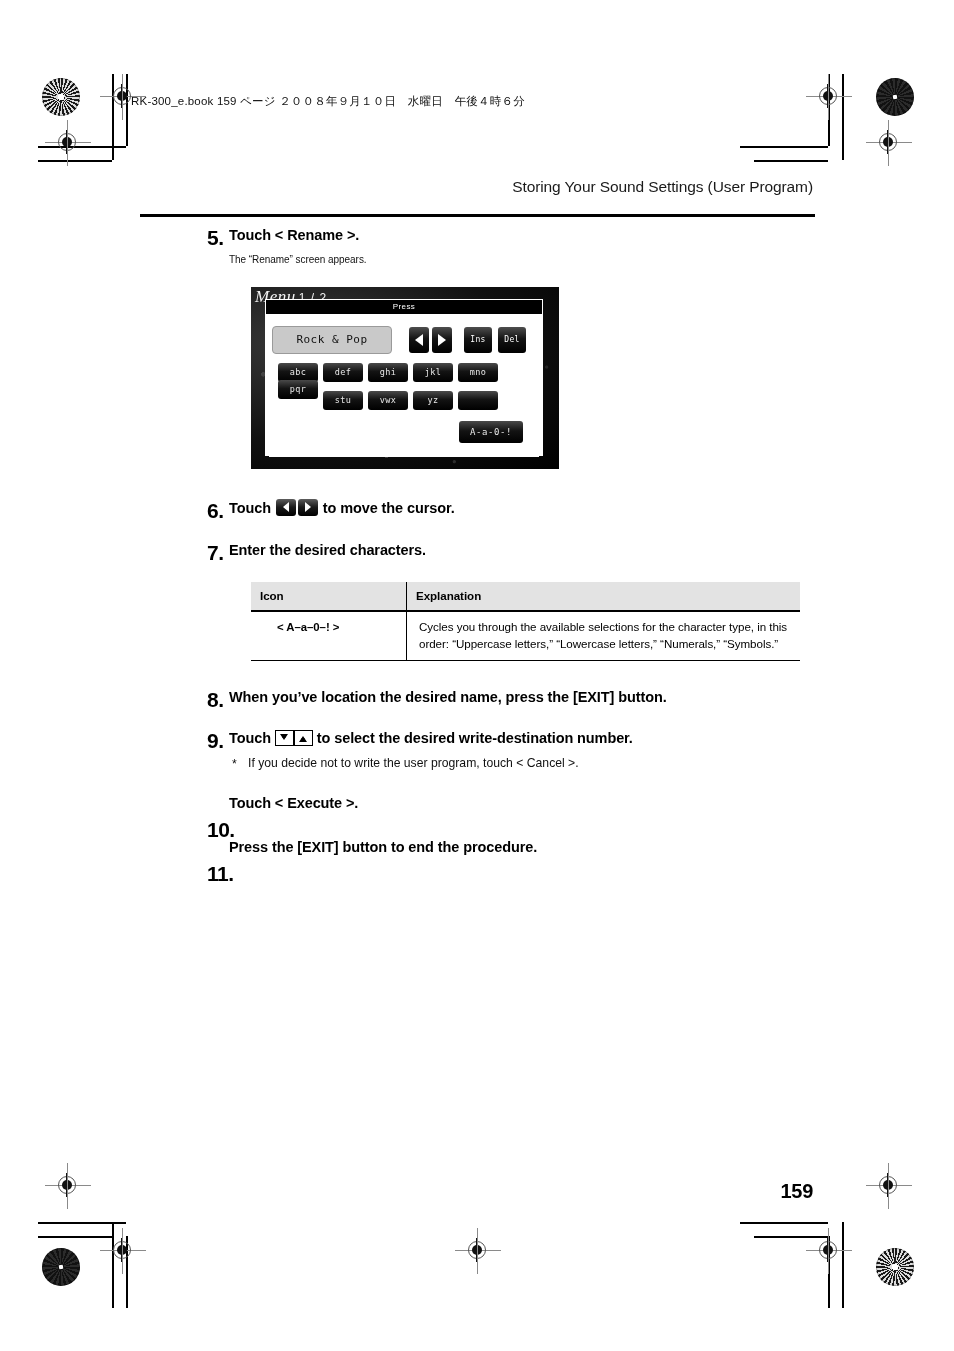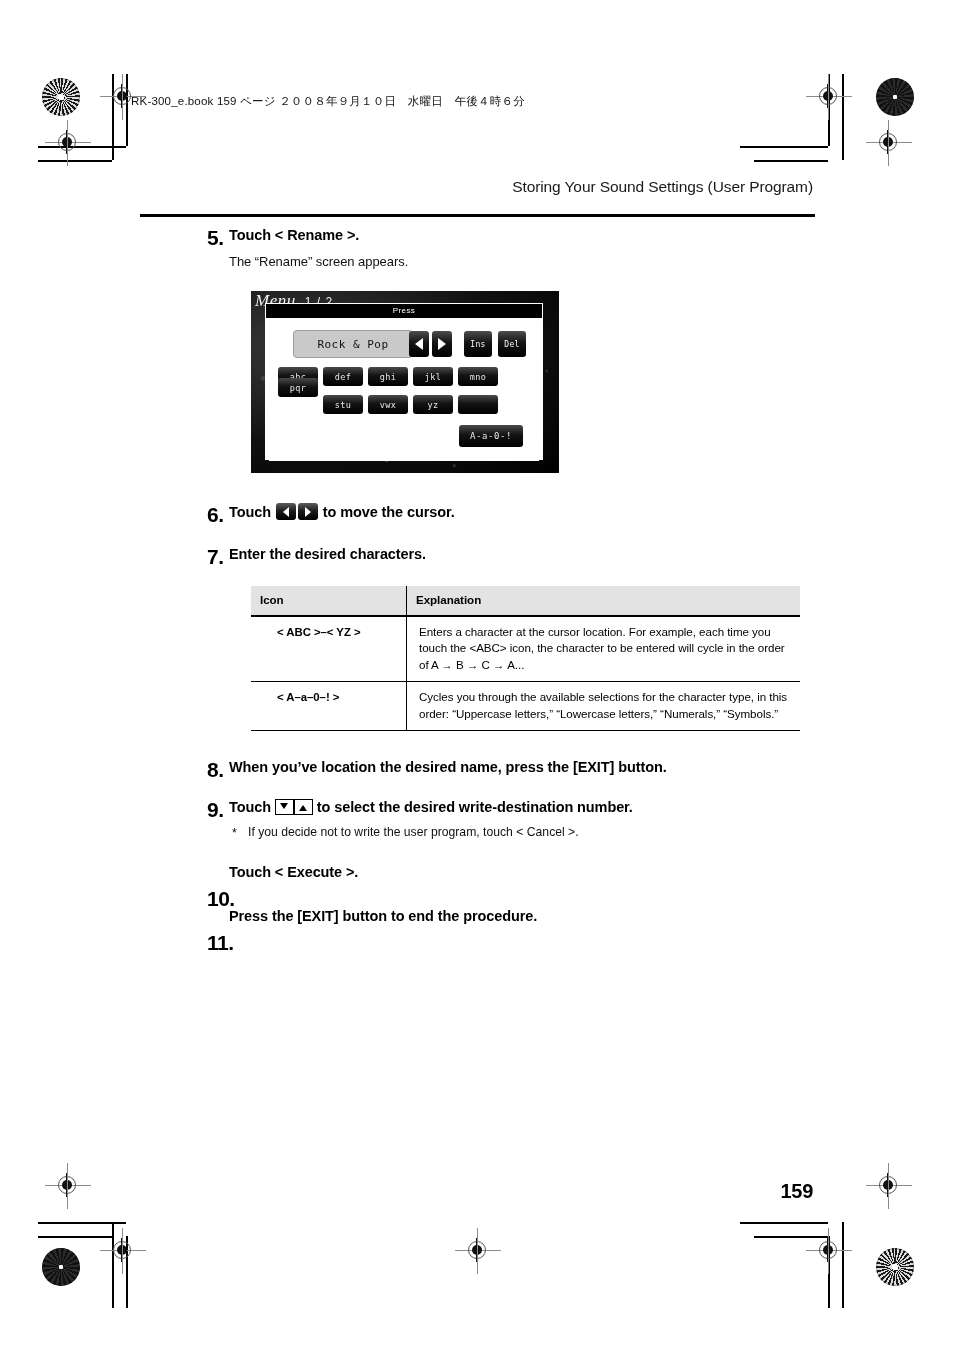--- a/index.html
+++ b/index.html
@@ -140,21 +140,21 @@
     margin-left: 22px;
   }
   .step-title {
     font-size: 14.5px;
     font-weight: bold;
     color: #000;
     line-height: 1.3;
     letter-spacing: -0.1px;
   }
   .step-desc {
-    font-size: 13px;
+    font-size: 10px;
     color: #111;
     margin-top: 8px;
     line-height: 1.4;
     letter-spacing: -0.05px;
   }
   .step-note {
     font-size: 12.2px;
     color: #111;
     margin-top: 7px;
     line-height: 1.4;
@@ -273,21 +273,21 @@
     font-size: 17px;
     color: #f2f2f2;
     white-space: nowrap;
     letter-spacing: 0.5px;
   }
   .lcd-menu .pg {
     font-style: normal;
     font-family: "Liberation Sans", sans-serif;
     font-size: 12px;
     letter-spacing: 1px;
-    margin-left: 9px;
+    margin-left: 3px;
   }
   .lcd-dialog {
     position: absolute;
     left: 14px;
     top: 12px;
     width: 278px;
     height: 157px;
     background: #fff;
     border: 1px solid #fff;
     box-sizing: border-box;
@@ -303,21 +303,21 @@
     font-family: "Liberation Sans", sans-serif;
   }
   .lcd-inner {
     position: relative;
     height: 141px;
     background: #fff;
     margin: 2px 3px 3px 3px;
   }
   .lcd-field {
     position: absolute;
-    left: 24px;
+    left: 3px;
     top: 10px;
     width: 120px;
     height: 28px;
     background: #c9c9c9;
     border: 1px solid #9a9a9a;
     border-radius: 4px;
     box-sizing: border-box;
     display: flex;
     align-items: center;
     justify-content: center;
@@ -535,21 +535,21 @@
 
           <div class="lcd-btn" style="left:195px; top:11px; width:28px; height:26px;">Ins</div>
           <div class="lcd-btn" style="left:229px; top:11px; width:28px; height:26px;">Del</div>
 
           <div class="key" style="left:9px;   top:47px;">abc</div>
           <div class="key" style="left:54px;  top:47px;">def</div>
           <div class="key" style="left:99px;  top:47px;">ghi</div>
           <div class="key" style="left:144px; top:47px;">jkl</div>
           <div class="key" style="left:189px; top:47px;">mno</div>
 
-          <div class="key" style="left:9px;   top:58px;">pqr</div>
+          <div class="key" style="left:9px;   top:64px;">pqr</div>
           <div class="key" style="left:54px;  top:75px;">stu</div>
           <div class="key" style="left:99px;  top:75px;">vwx</div>
           <div class="key" style="left:144px; top:75px;">yz</div>
           <div class="key" style="left:189px; top:75px;"></div>
 
           <div class="key-wide" style="left:190px; top:105px;">A-a-0-!</div>
         </div>
       </div>
     </div>
 
@@ -571,24 +571,20 @@
 
     <table class="tbl">
       <thead>
         <tr>
           <th class="c1">Icon</th>
           <th class="c2">Explanation</th>
         </tr>
       </thead>
       <tbody>
         <tr>
-          <td class="c1">&lt; ABC &gt;–&lt; YZ &gt;</td>
-          <td class="c2">Enters a character at the cursor location. For example, each time you touch the &lt;ABC&gt; icon, the character to be entered will cycle in the order of A → B → C → A...</td>
-        </tr>
-        <tr>
           <td class="c1">&lt; A–a–0–! &gt;</td>
           <td class="c2">Cycles you through the available selections for the character type, in this order: “Uppercase letters,” “Lowercase letters,” “Numerals,” “Symbols.”</td>
         </tr>
       </tbody>
     </table>
 
     <div class="step" style="margin-top:27px;">
       <div class="step-num">8.</div>
       <div class="step-body">
         <div class="step-title">When you’ve location the desired name, press the [EXIT] button.</div>

